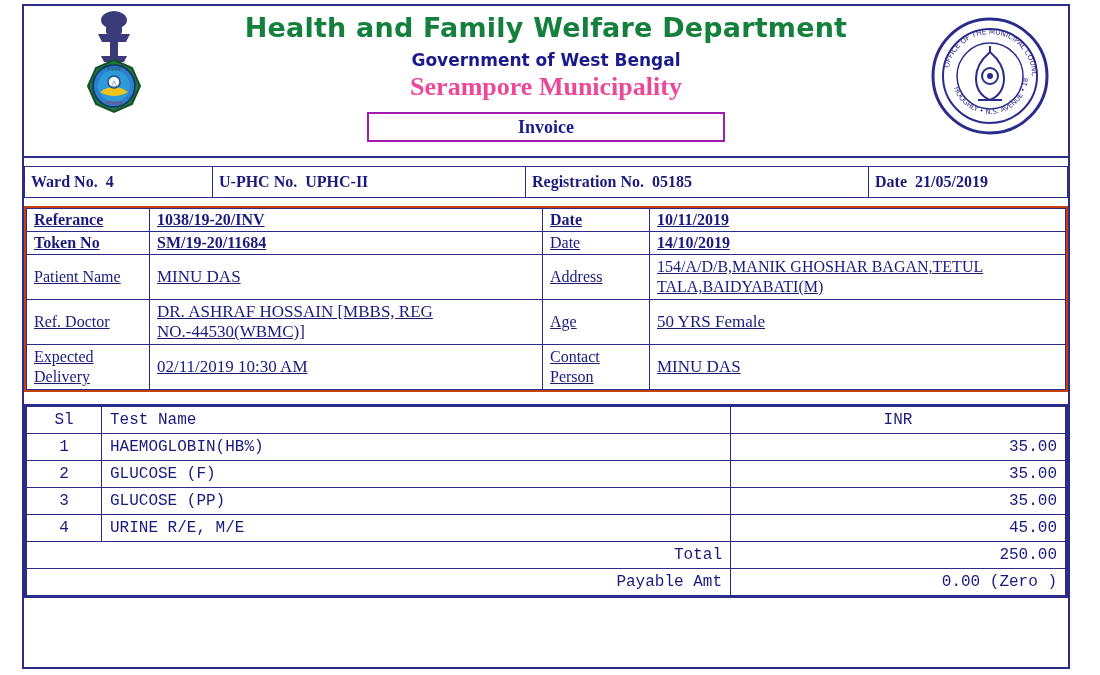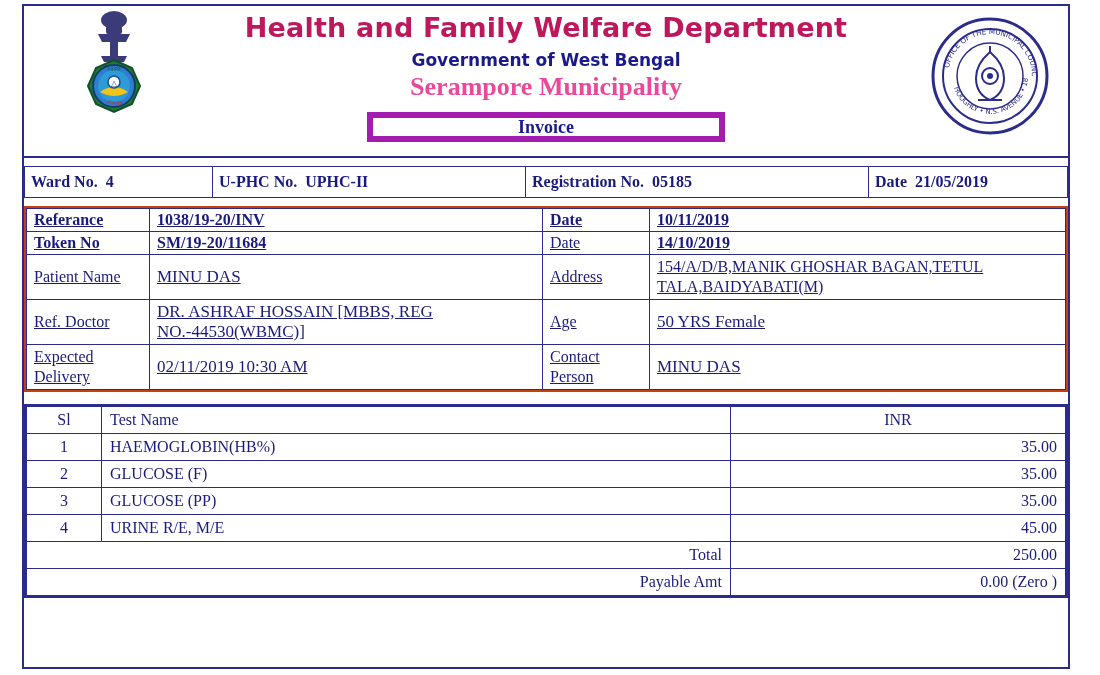--- a/index.html
+++ b/index.html
@@ -62,21 +62,21 @@
     height: 120px;
   }
   .header-text {
     text-align: center;
     padding-top: 6px;
   }
   .title-main {
     font-family: "DejaVu Sans", sans-serif;
     font-weight: bold;
     font-size: 27px;
-    color: #be185d;
+    color: #15803d;
     letter-spacing: .2px;
     line-height: 32px;
   }
   .title-gov {
     font-family: "DejaVu Sans", sans-serif;
     font-weight: bold;
     font-size: 17px;
     color: #1a1a8c;
     margin-top: 6px;
   }
@@ -84,21 +84,21 @@
     font-family: "Liberation Serif", serif;
     font-weight: bold;
     font-size: 26px;
     color: #ec4899;
     margin-top: 2px;
   }
   .invoice-box {
     margin: 10px auto 0 auto;
     width: 358px;
     height: 30px;
-    border: 6px solid #a21caf;
+    border: 2px solid #a21caf;
     box-sizing: border-box;
     font-family: "Liberation Serif", serif;
     font-weight: bold;
     font-size: 18px;
     color: #1a1a8c;
     display: flex;
     align-items: center;
     justify-content: center;
   }
 
@@ -153,21 +153,21 @@
     width: 92px;
     font-weight: bold;
   }
   .two-line { line-height: 20px; }
 
   .items-wrap {
     margin-top: 12px;
     border: 2px solid #2b2b8c;
     box-sizing: border-box;
   }
-  .items-table { width: 100%; }
+  .items-table { width: 100%; font-family: Liberation Mono, monospace; }
   .items-table td {
     border: 1px solid #2b2b8c;
     height: 24px;
     font-size: 16px;
     padding: 1px 8px;
   }
   .items-table td.c-sl { width: 58px; text-align: center; }
   .items-table td.c-name { }
   .items-table td.c-amt { width: 318px; text-align: right; }
   .items-table td.c-amt-h { width: 318px; text-align: center; }

